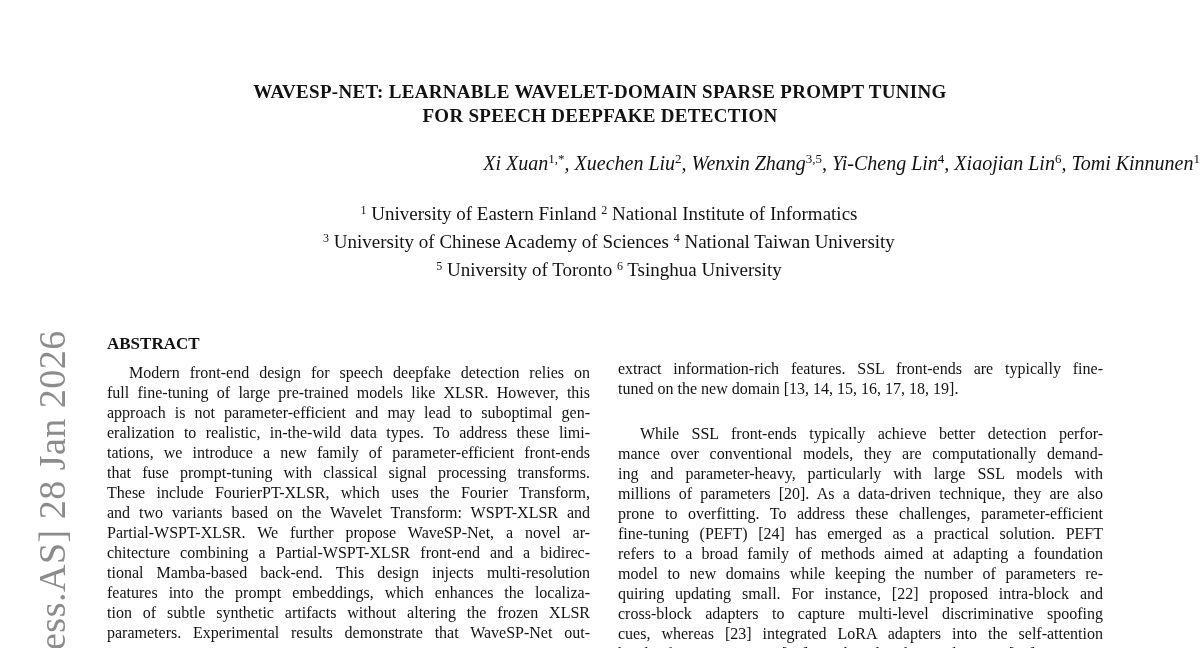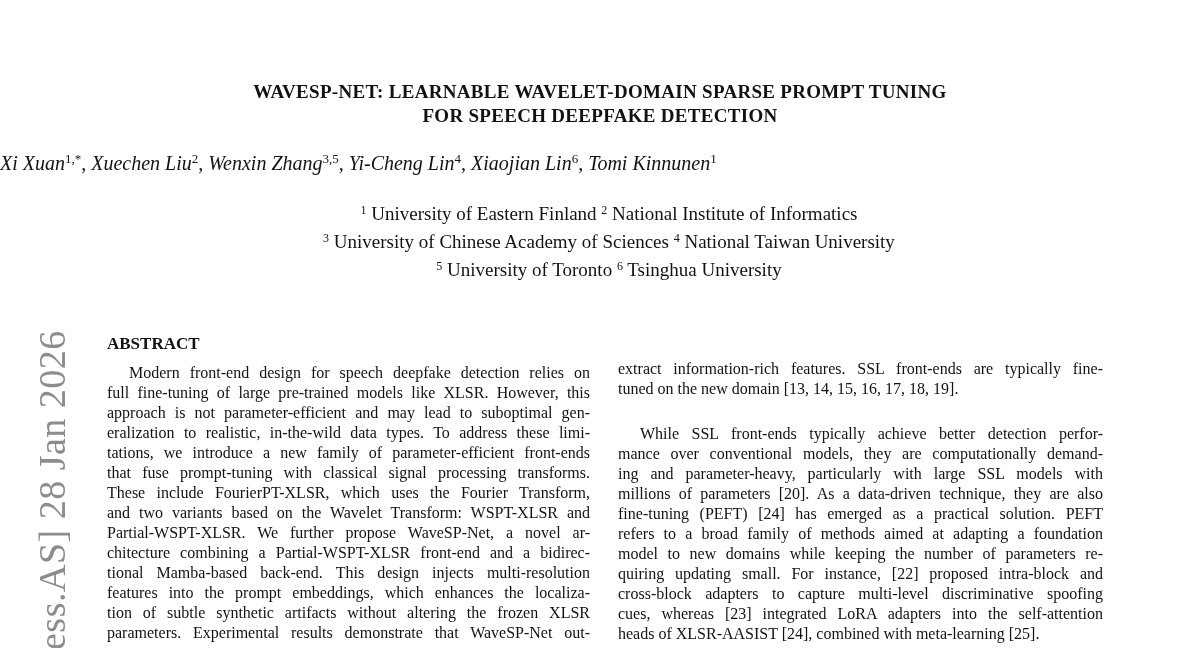--- a/index.html
+++ b/index.html
@@ -37,21 +37,21 @@
     font-weight: bold;
     font-size: 19px;
     line-height: 24px;
     letter-spacing: 0.3px;
   }
   .title-line { white-space: nowrap; }
 
   .authors-line {
     position: absolute;
     left: 0; top: 149px; width: 1200px;
-    text-align: left;
+    text-align: right;
     font-style: italic;
     font-size: 20px;
     line-height: 28px;
     white-space: nowrap;
   }
   .authors-line .sup {
     font-style: normal;
     font-size: 13px;
     position: relative; top: -7px;
   }
@@ -137,20 +137,21 @@
   <div class="col col-right">
     <div>
       <div class="ln">extract information-rich features. SSL front-ends are typically fine-</div>
       <div class="ln last">tuned on the new domain [13, 14, 15, 16, 17, 18, 19].</div>
     </div>
     <div class="para2">
       <div class="ln ind">While SSL front-ends typically achieve better detection perfor-</div>
       <div class="ln">mance over conventional models, they are computationally demand-</div>
       <div class="ln">ing and parameter-heavy, particularly with large SSL models with</div>
       <div class="ln">millions of parameters [20]. As a data-driven technique, they are also</div>
+      <div class="ln">prone to overfitting. To address these challenges, parameter-efficient</div>
       <div class="ln">fine-tuning (PEFT) [24] has emerged as a practical solution.  PEFT</div>
       <div class="ln">refers to a broad family of methods aimed at adapting a foundation</div>
       <div class="ln">model to new domains while keeping the number of parameters re-</div>
       <div class="ln">quiring updating small. For instance, [22] proposed intra-block and</div>
       <div class="ln">cross-block adapters to capture multi-level discriminative spoofing</div>
       <div class="ln">cues, whereas [23] integrated LoRA adapters into the self-attention</div>
       <div class="ln last">heads of XLSR-AASIST [24], combined with meta-learning [25].</div>
     </div>
   </div>
 

